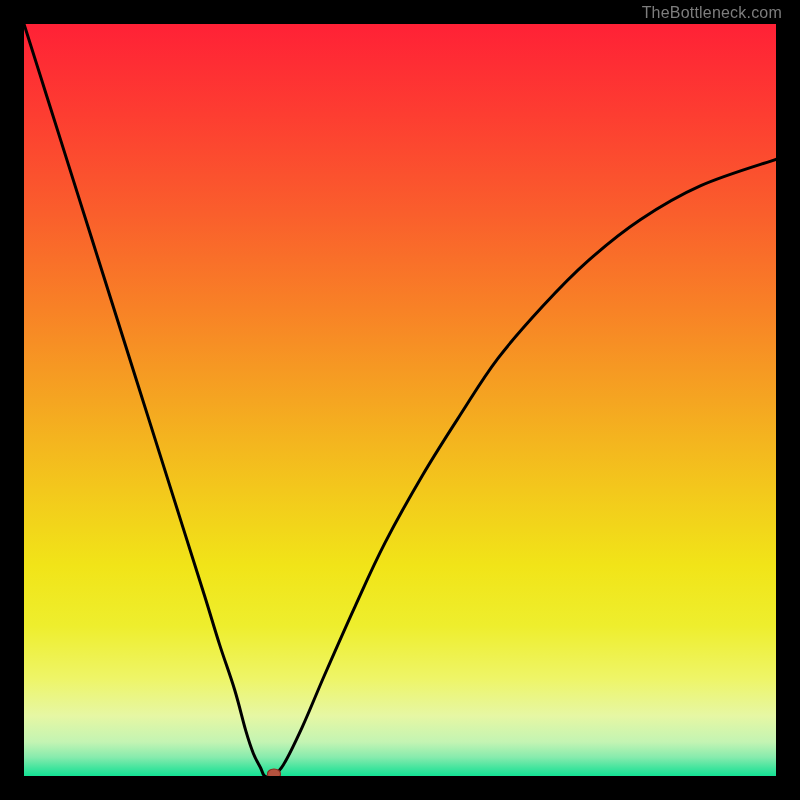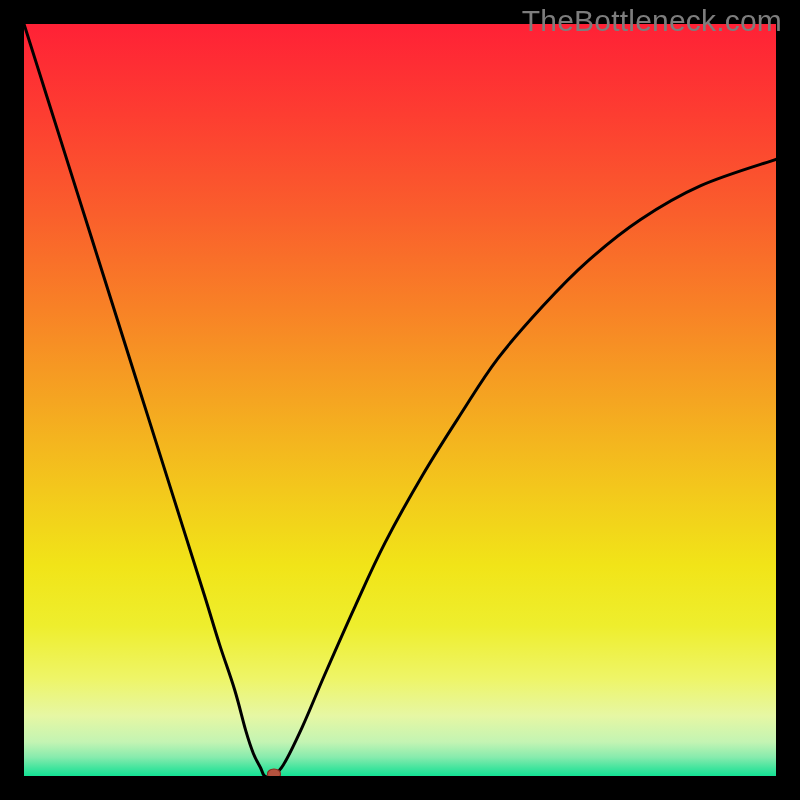--- a/index.html
+++ b/index.html
@@ -15,21 +15,21 @@
     position: relative;
     width: 800px;
     height: 800px;
     background: #000;
   }
   .watermark {
     position: absolute;
     top: 4px;
     right: 18px;
     color: #7d7d7d;
-    font-size: 30px;
+    font-size: 16px;
     font-weight: 400;
     letter-spacing: 0.2px;
     z-index: 5;
   }
   .plot-area {
     position: absolute;
     left: 24px;
     top: 24px;
     width: 752px;
     height: 752px;

